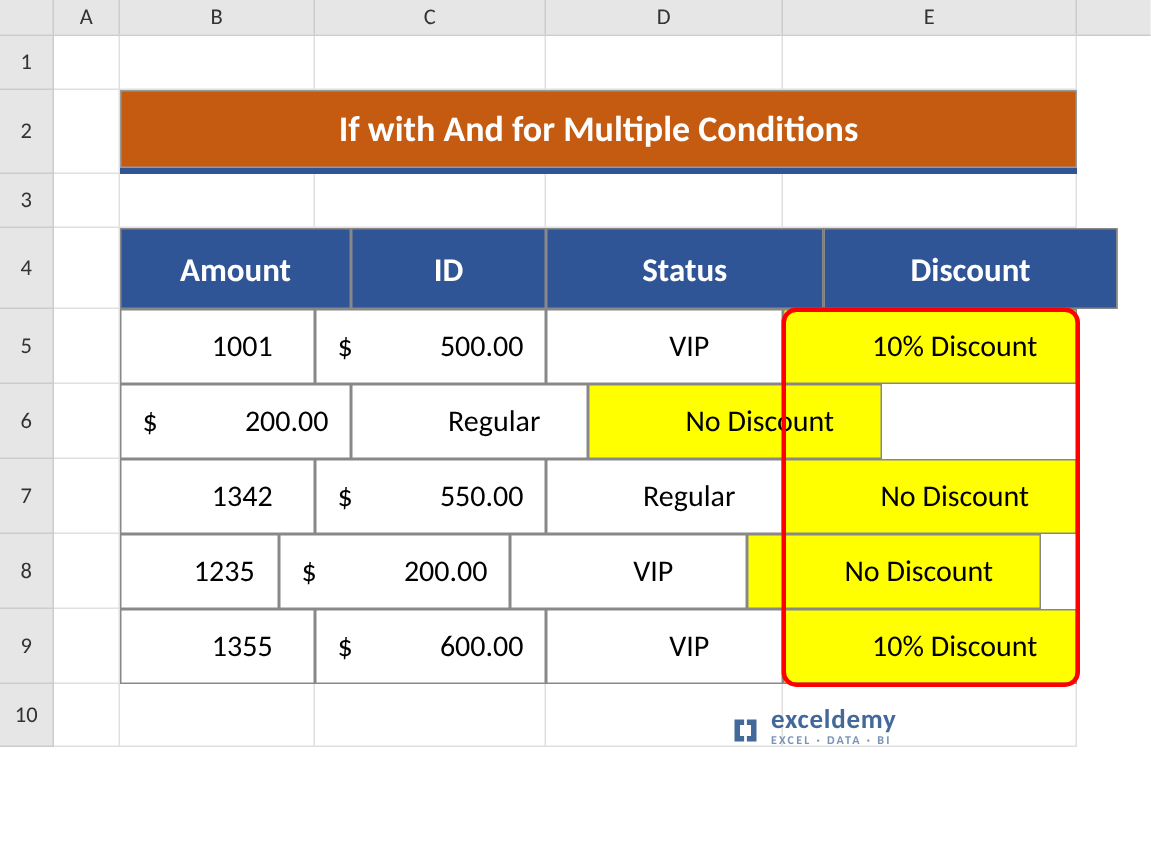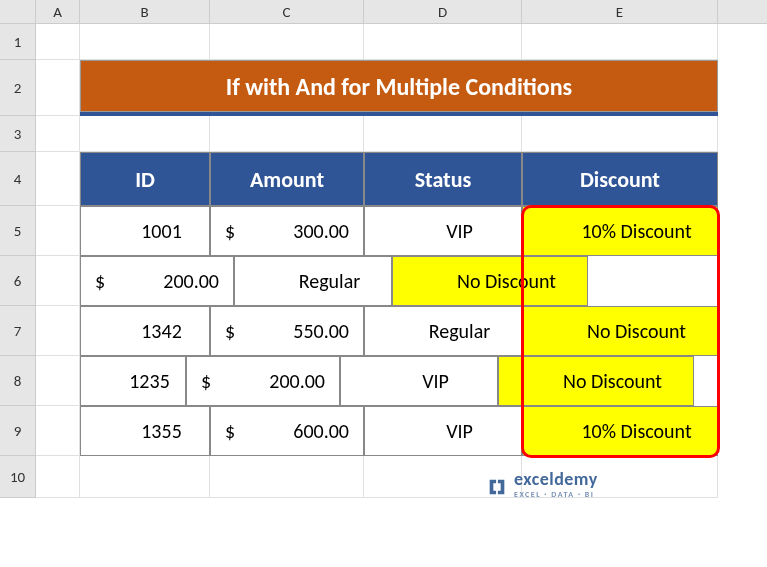--- a/index.html
+++ b/index.html
@@ -182,32 +182,32 @@
     <div class="grid-row">
       <div class="cell" style="width:44px;height:36px"></div>
       <div class="cell" style="width:130px;height:36px"></div>
       <div class="cell" style="width:154px;height:36px"></div>
       <div class="cell" style="width:158px;height:36px"></div>
       <div class="cell" style="width:196px;height:36px"></div>
     </div>
 
     <div class="grid-row">
       <div class="cell" style="width:44px;height:54px"></div>
+      <div class="thdr" style="width:154px;height:54px">Amount</div>
       <div class="thdr" style="width:130px;height:54px">ID</div>
-      <div class="thdr" style="width:154px;height:54px">Amount</div>
-      <div class="thdr" style="width:158px;height:54px">Status</div>
+      <div class="thdr" style="width:185px;height:54px">Status</div>
       <div class="thdr" style="width:196px;height:54px">Discount</div>
     </div>
 
     <div class="grid-row">
       <div class="cell" style="width:44px;height:50px"></div>
       <div class="tdata" style="width:130px;height:50px">1001</div>
       <div class="tdata amount" style="width:154px;height:50px">
           <span class="dollar">$</span>
-          <span class="num">300.00</span>
+          <span class="num">500.00</span>
         </div>
       <div class="tdata" style="width:158px;height:50px">VIP</div>
       <div class="tdata highlight" style="width:196px;height:50px">10% Discount</div>
     </div>
     <div class="grid-row">
       <div class="cell" style="width:44px;height:50px"></div>
       <div class="tdata amount" style="width:154px;height:50px">
           <span class="dollar">$</span>
           <span class="num">200.00</span>
         </div>

